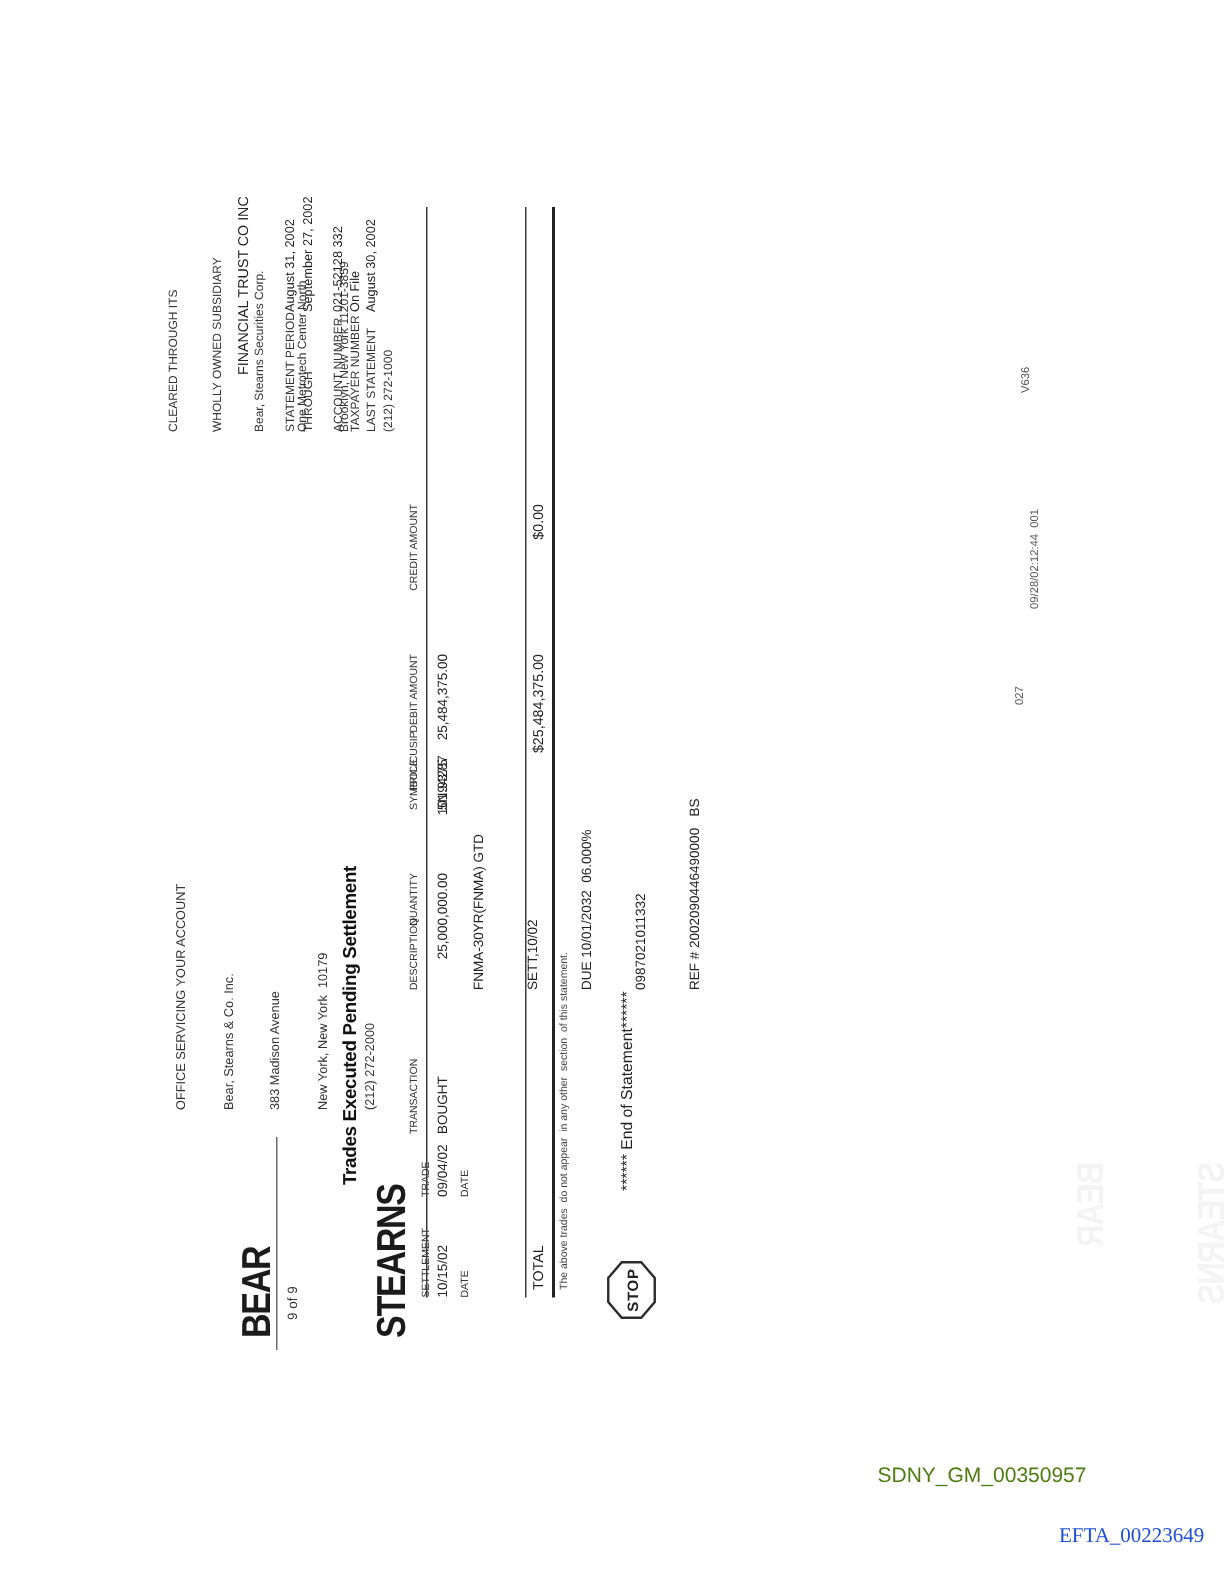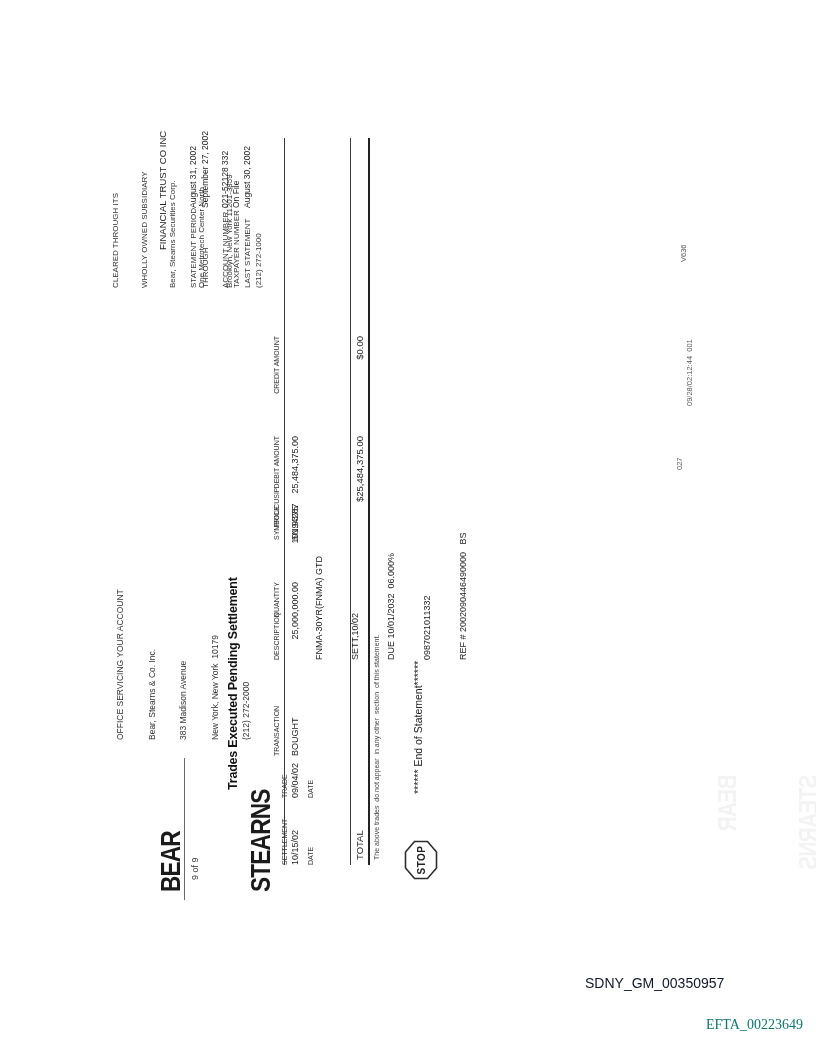--- a/index.html
+++ b/index.html
@@ -64,23 +64,23 @@
            transform:scaleX(-.84); transform-origin:center; }
   .ghost span { position:static; display:block; }
 
   
   .scan-streak { position:absolute; left:62px; top:53px; width:730px; height:2px;
                  background:rgba(0,0,0,0.045); }
   .scan-streak2 { position:absolute; left:65px; top:53px; width:60px; height:3px;
                   background:rgba(0,0,0,0.05); }
   .confidential { position:absolute; left:291px; top:967px; font-size:38px;
                   color:#e8231a; letter-spacing:1px; }
-  .bates-sdny { position:absolute; left:585px; top:975px; font-size:14px; color:#0f172a; }
+  .bates-sdny { position:absolute; left:585px; top:975px; font-size:14px; color:#4d7c0f; }
   .bates-efta { position:absolute; left:706px; top:1017px; font-size:14px;
-                font-family:"Liberation Serif", serif; color:#0f766e; }
+                font-family:"Liberation Serif", serif; color:#1d4ed8; }
 </style>
 </head>
 <body>
 
 <div class="page">
 
   <div class="scan-streak"></div>
   <div class="scan-streak2"></div>
 
   <div class="doc">

